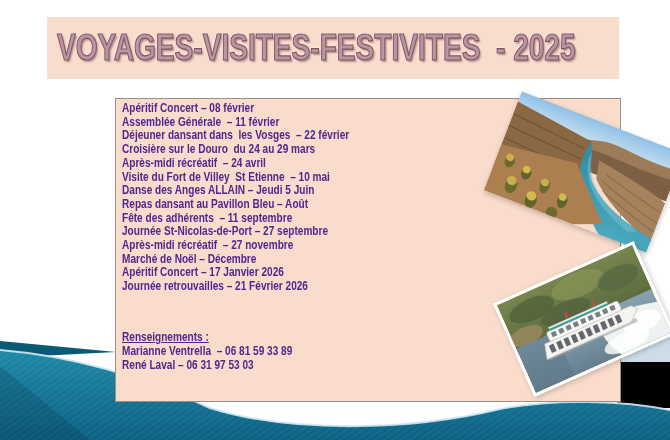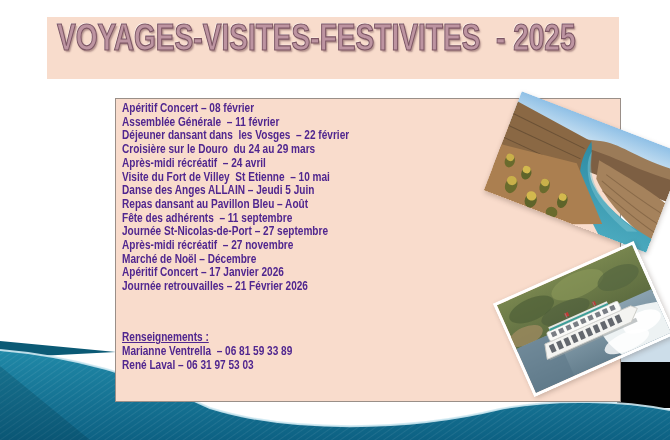--- a/index.html
+++ b/index.html
@@ -4,21 +4,21 @@
 <style>
   html,body{margin:0;padding:0;background:#fff;}
   .slide{position:relative;width:670px;height:440px;background:#ffffff;overflow:hidden;
          font-family:"Liberation Sans",sans-serif;}
 
   
   .decor{position:absolute;left:0;top:0;width:670px;height:440px;z-index:1;}
 
   
   .banner{position:absolute;left:47px;top:17px;width:572px;height:62px;
-          background:#f8dccc;z-index:2;display:flex;}
+          background:#f8dccc;z-index:2;display:flex;align-items:center;}
   .title{white-space:pre;margin:0 0 0 10px;font-weight:bold;font-size:36px;
          letter-spacing:0px;color:#bd94a1;
          -webkit-text-stroke:1.2px #7d5664;
          text-shadow:2px 2px 2px rgba(90,50,60,.45), -1px -1px 0 rgba(255,255,255,.65);
          transform:scaleX(.78);transform-origin:left center;}
 
   
   .panel{position:absolute;left:115px;top:98px;width:506px;height:304px;
          background:#f9dccc;border:1px solid #9a8f88;box-sizing:border-box;z-index:3;}
   .events{position:absolute;left:6px;top:3px;width:125%;

